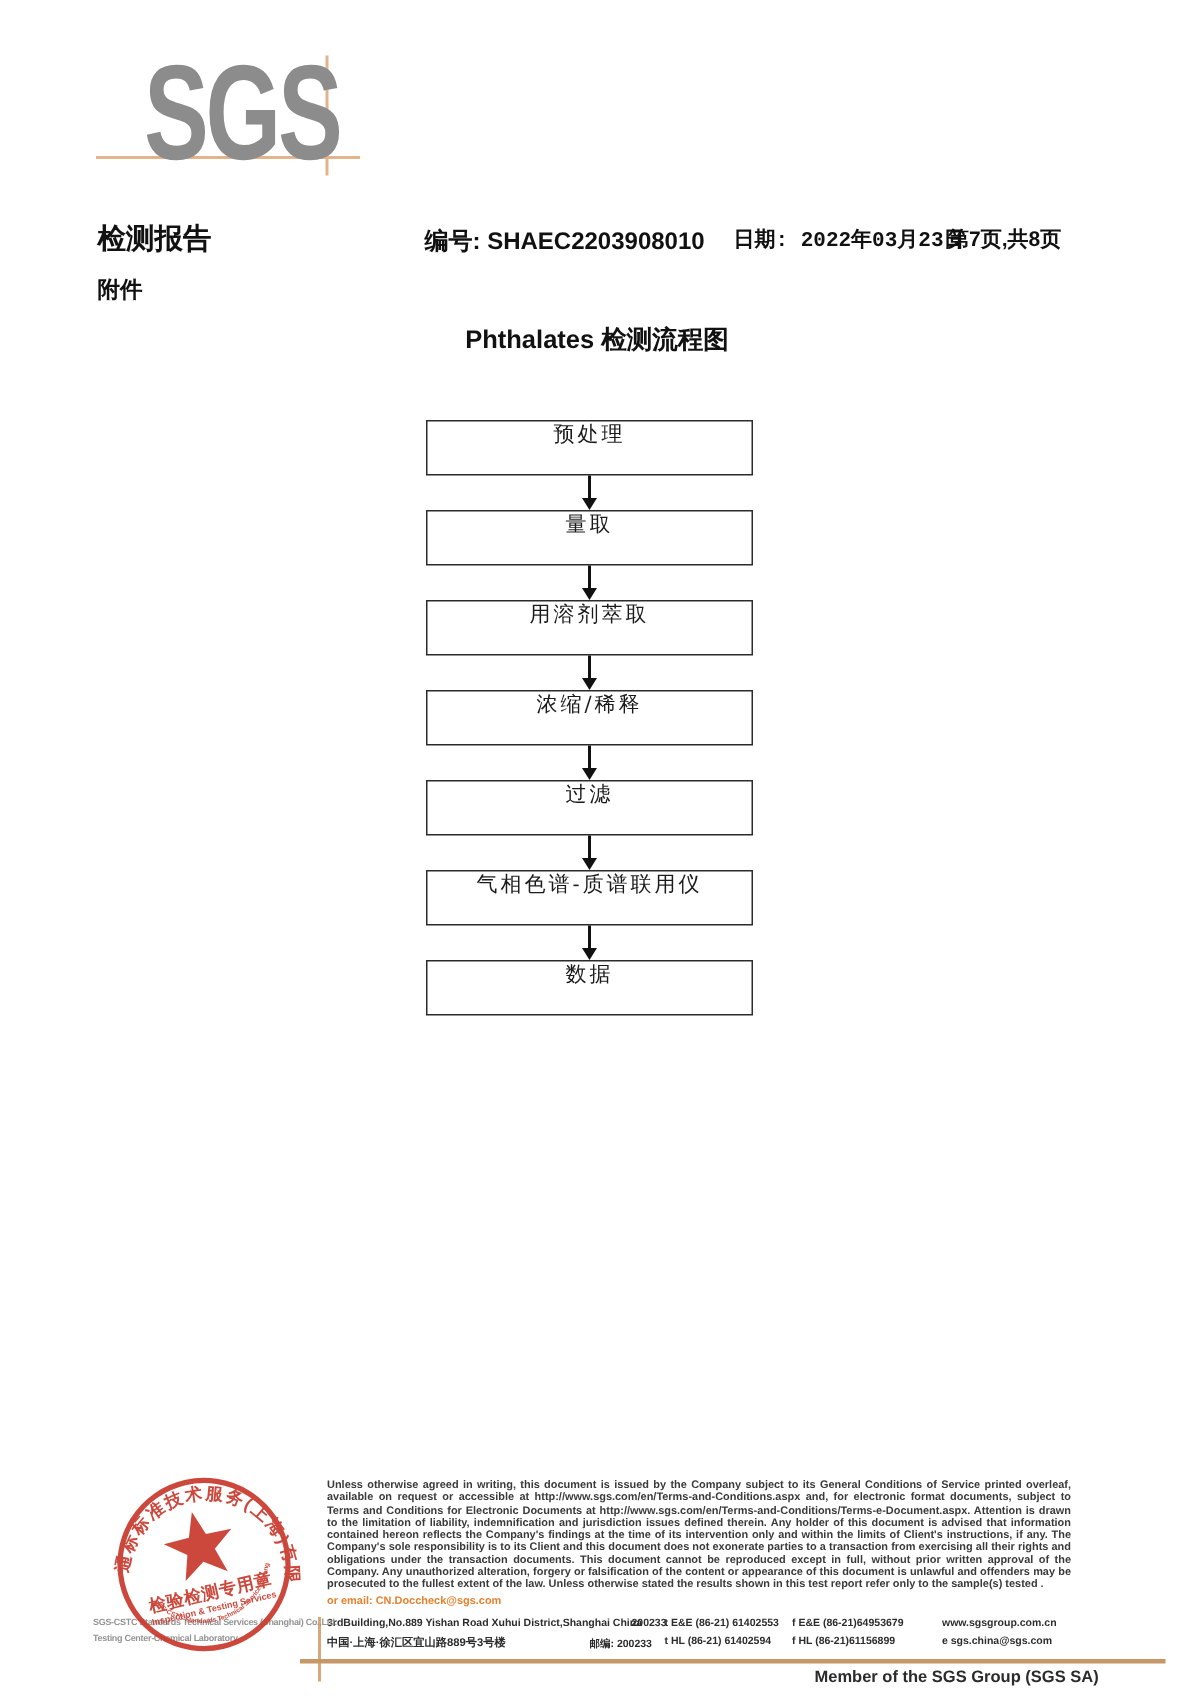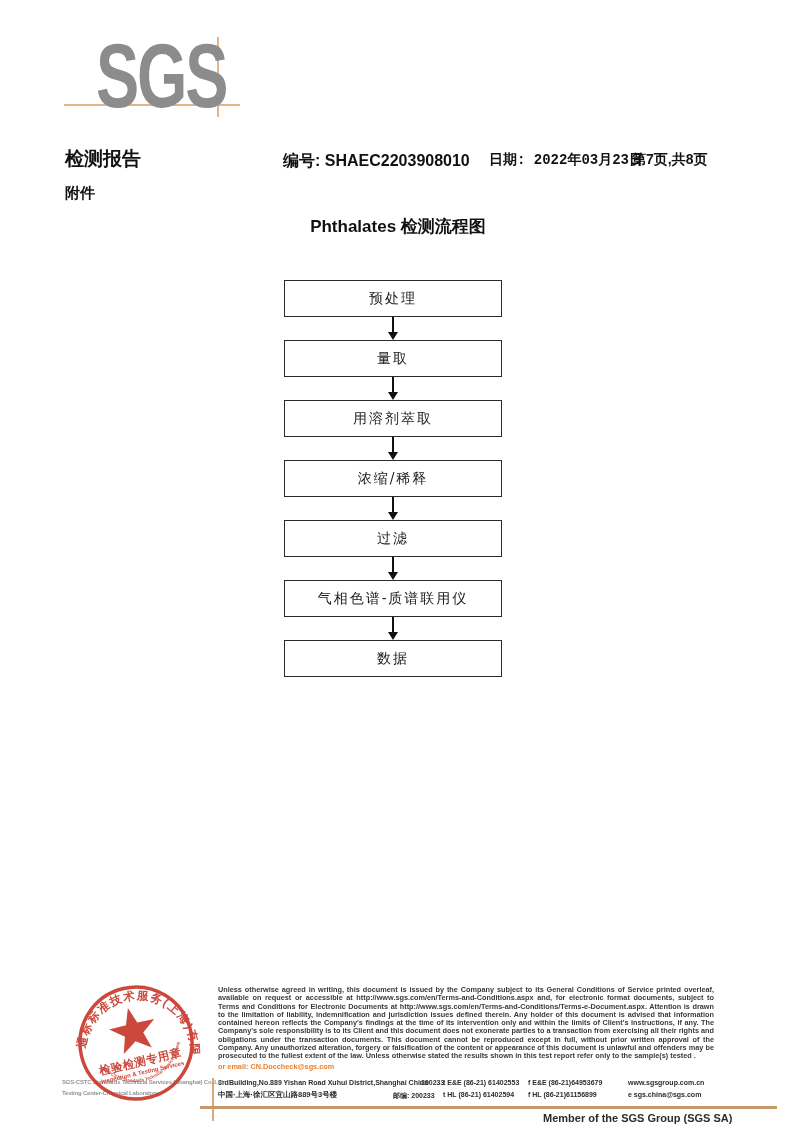--- a/index.html
+++ b/index.html
@@ -18,21 +18,21 @@
   .report-no{position:absolute;left:283px;top:151px;font-size:16px;font-weight:600;}
   .report-date{position:absolute;left:489px;top:151px;font-size:14px;font-weight:600;font-family:Liberation Mono, monospace;}
   .report-page{position:absolute;left:632px;top:151px;font-size:14px;font-weight:600;}
   .attachment{position:absolute;left:65px;top:184px;font-size:15px;font-weight:bold;}
 
   
   .flow-title{position:absolute;left:0;top:215px;width:796px;text-align:center;
               font-size:17px;font-weight:bold;}
   .flow{position:absolute;left:284px;top:280px;width:218px;}
   .flow-box{box-sizing:border-box;width:218px;height:37px;border:1px solid #2b2b2b;
-            display:flex;align-items:center;justify-content:center;
+            display:flex;justify-content:center;
             font-family:"DejaVu Serif","Liberation Serif",serif;font-size:14px;
             letter-spacing:2px;color:#1a1a1a;background:#fff;}
   .flow-arrow{width:218px;height:23px;position:relative;}
   .flow-arrow::before{content:"";position:absolute;left:50%;top:0;width:2px;height:16px;
                       background:#111;transform:translateX(-50%);}
   .flow-arrow::after{content:"";position:absolute;left:50%;top:15px;transform:translateX(-50%);
                      border-left:5px solid transparent;border-right:5px solid transparent;
                      border-top:8px solid #111;}
 
   

